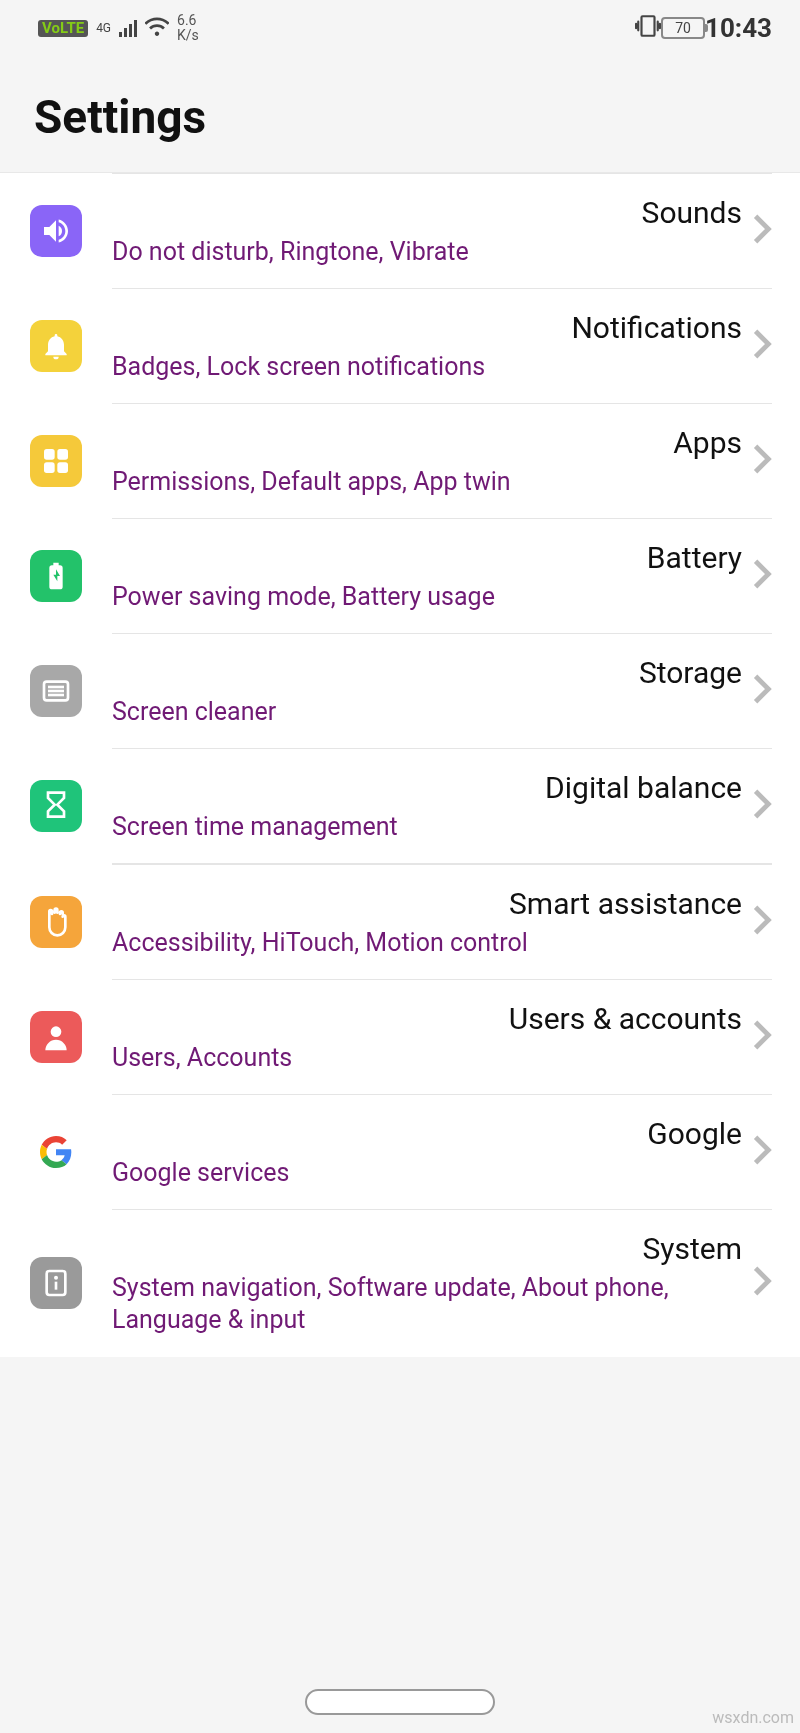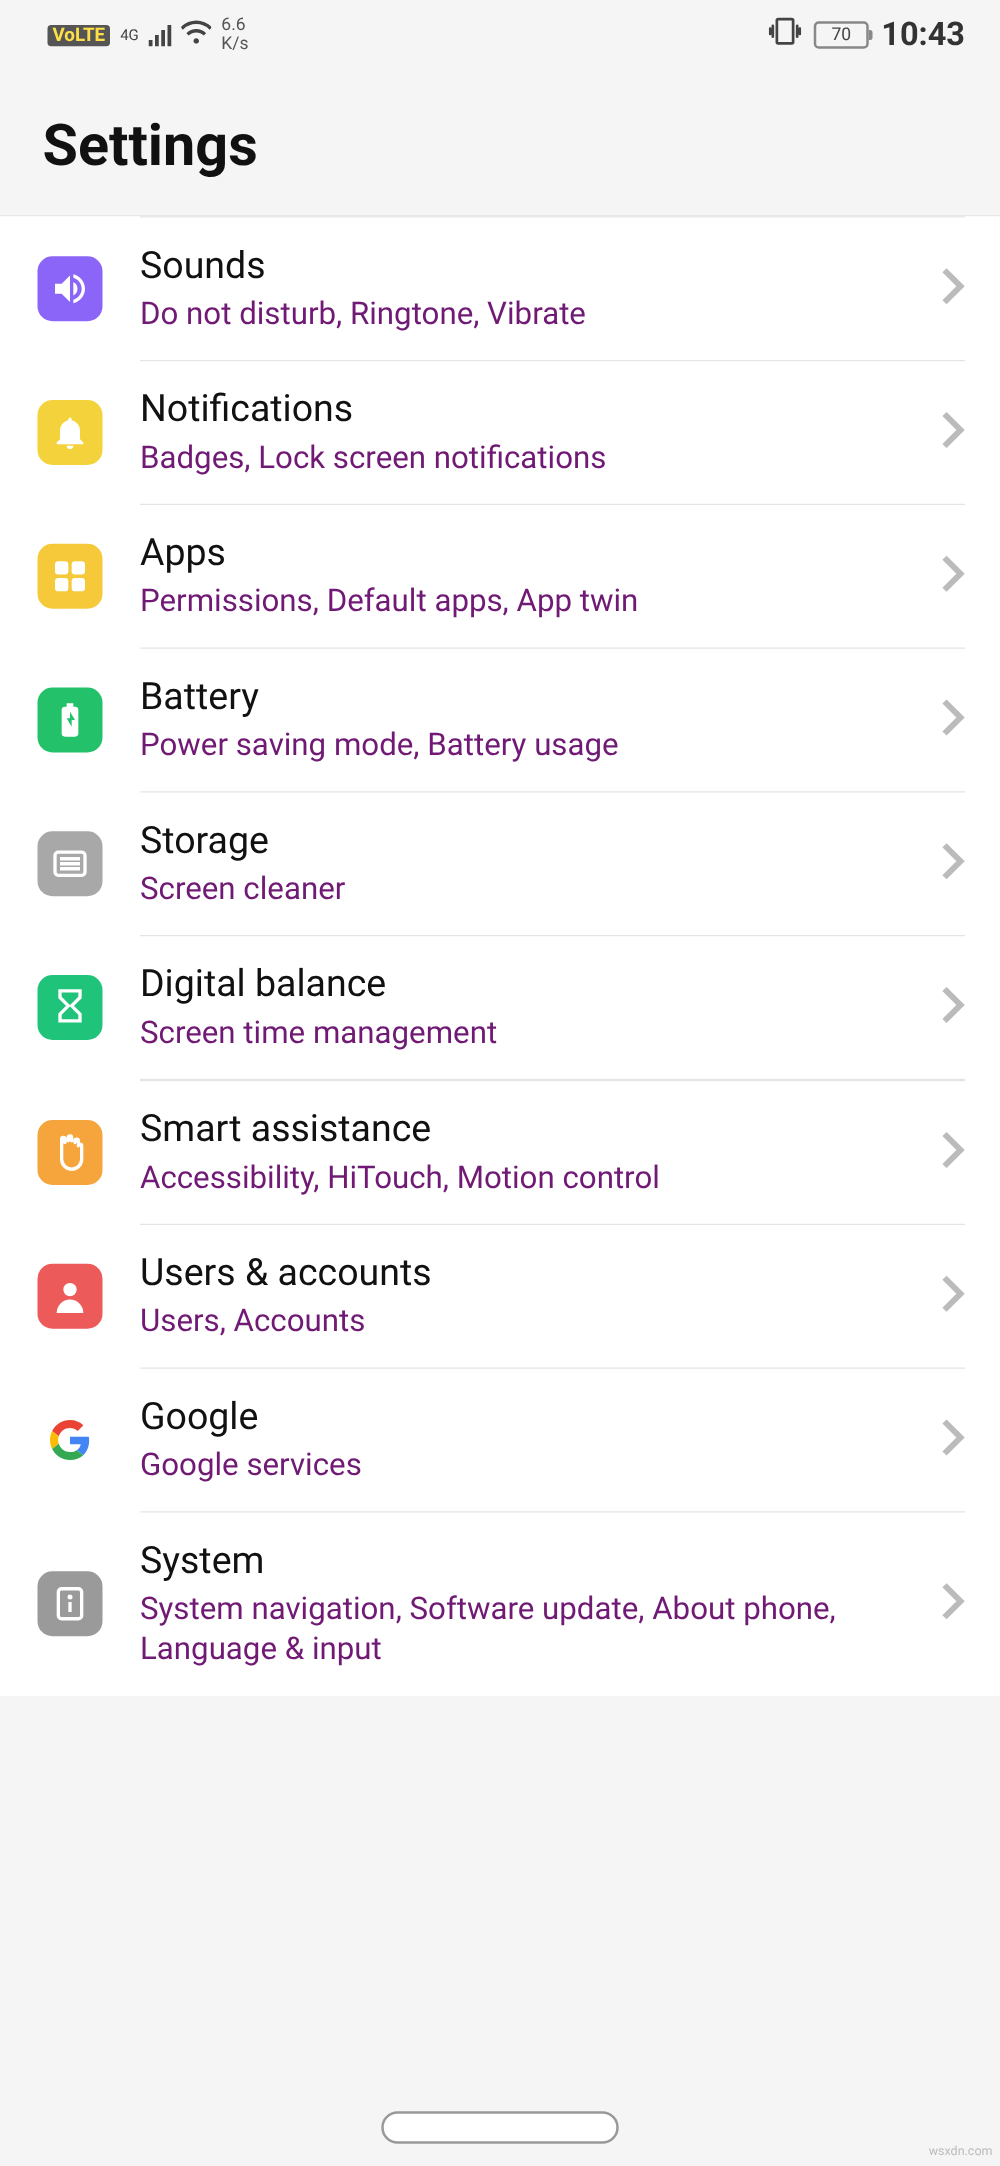--- a/index.html
+++ b/index.html
@@ -28,21 +28,21 @@
       height: 52px;
       background: #f5f5f5;
     }
     .status-left {
       display: flex;
       align-items: center;
       gap: 8px;
     }
     .volte-badge {
       background: #555;
-      color: #fde047;
+      color: #84cc16;
       font-size: 15px;
       font-weight: 700;
       padding: 1px 4px;
       border-radius: 3px;
       line-height: 1;
     }
     .sig4g {
       font-size: 12px;
       color: #444;
       line-height: 1;
@@ -67,21 +67,20 @@
       color: #444;
     }
     .speed {
       font-size: 14px;
       color: #555;
       line-height: 1.1;
     }
     .status-right {
       display: flex;
       align-items: center;
-      gap: 10px;
     }
     .vibrate-icon {
       font-size: 22px;
       color: #444;
     }
     .battery {
       display: flex;
       align-items: center;
       border: 2px solid #888;
       border-radius: 4px;
@@ -149,20 +148,21 @@
       fill: #fff;
     }
     .item-body {
       flex: 1;
     }
     .item-title {
       font-size: 30px;
       color: #111;
       font-weight: 400;
       line-height: 1.25;
+      text-align: right;
     }
     .item-sub {
       font-size: 25px;
       color: #701a75;
       line-height: 1.3;
       margin-top: 4px;
     }
     .chev {
       color: #bbb;
       flex-shrink: 0;
@@ -198,21 +198,21 @@
       width: 190px;
       height: 26px;
       border: 2px solid #999;
       border-radius: 14px;
       background: #fff;
     }
     .watermark {
       position: absolute;
       bottom: 6px;
       right: 6px;
-      font-size: 10px;
+      font-size: 16px;
       color: #bbb;
     }
   </style>
 </head>
 <body>
 
 <div class="screen">
 
   <div class="status-bar">
     <div class="status-left">

